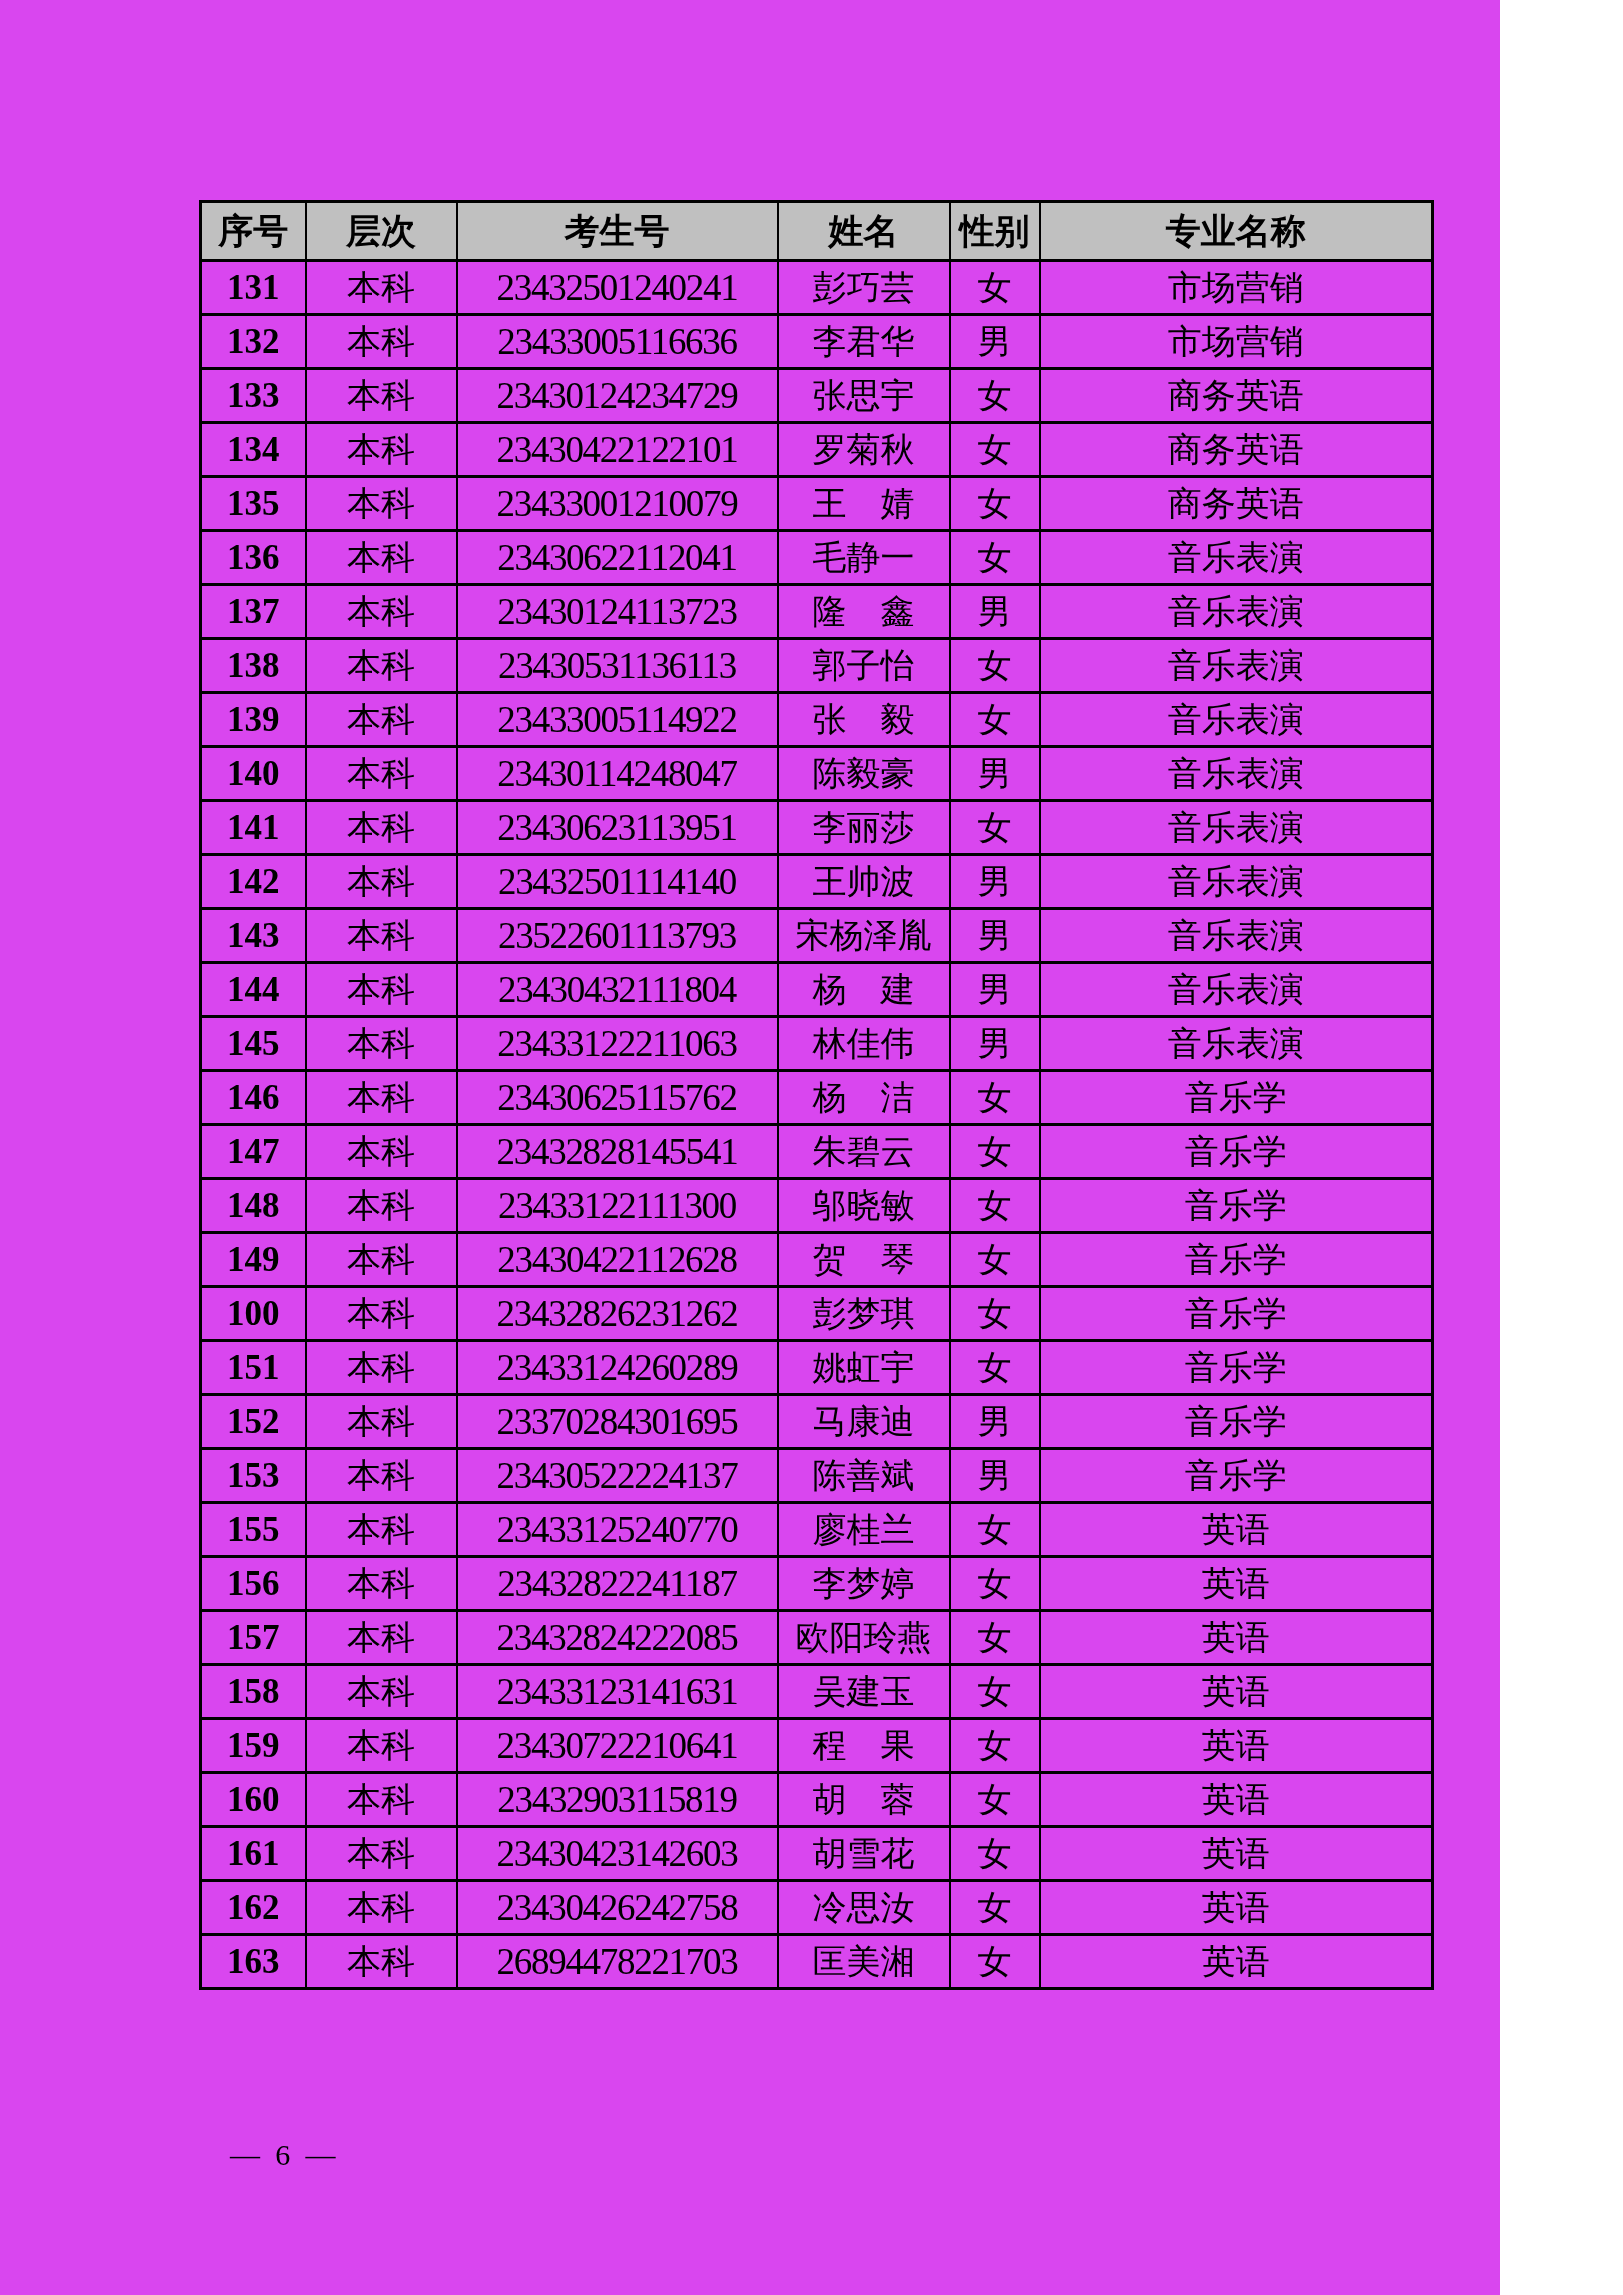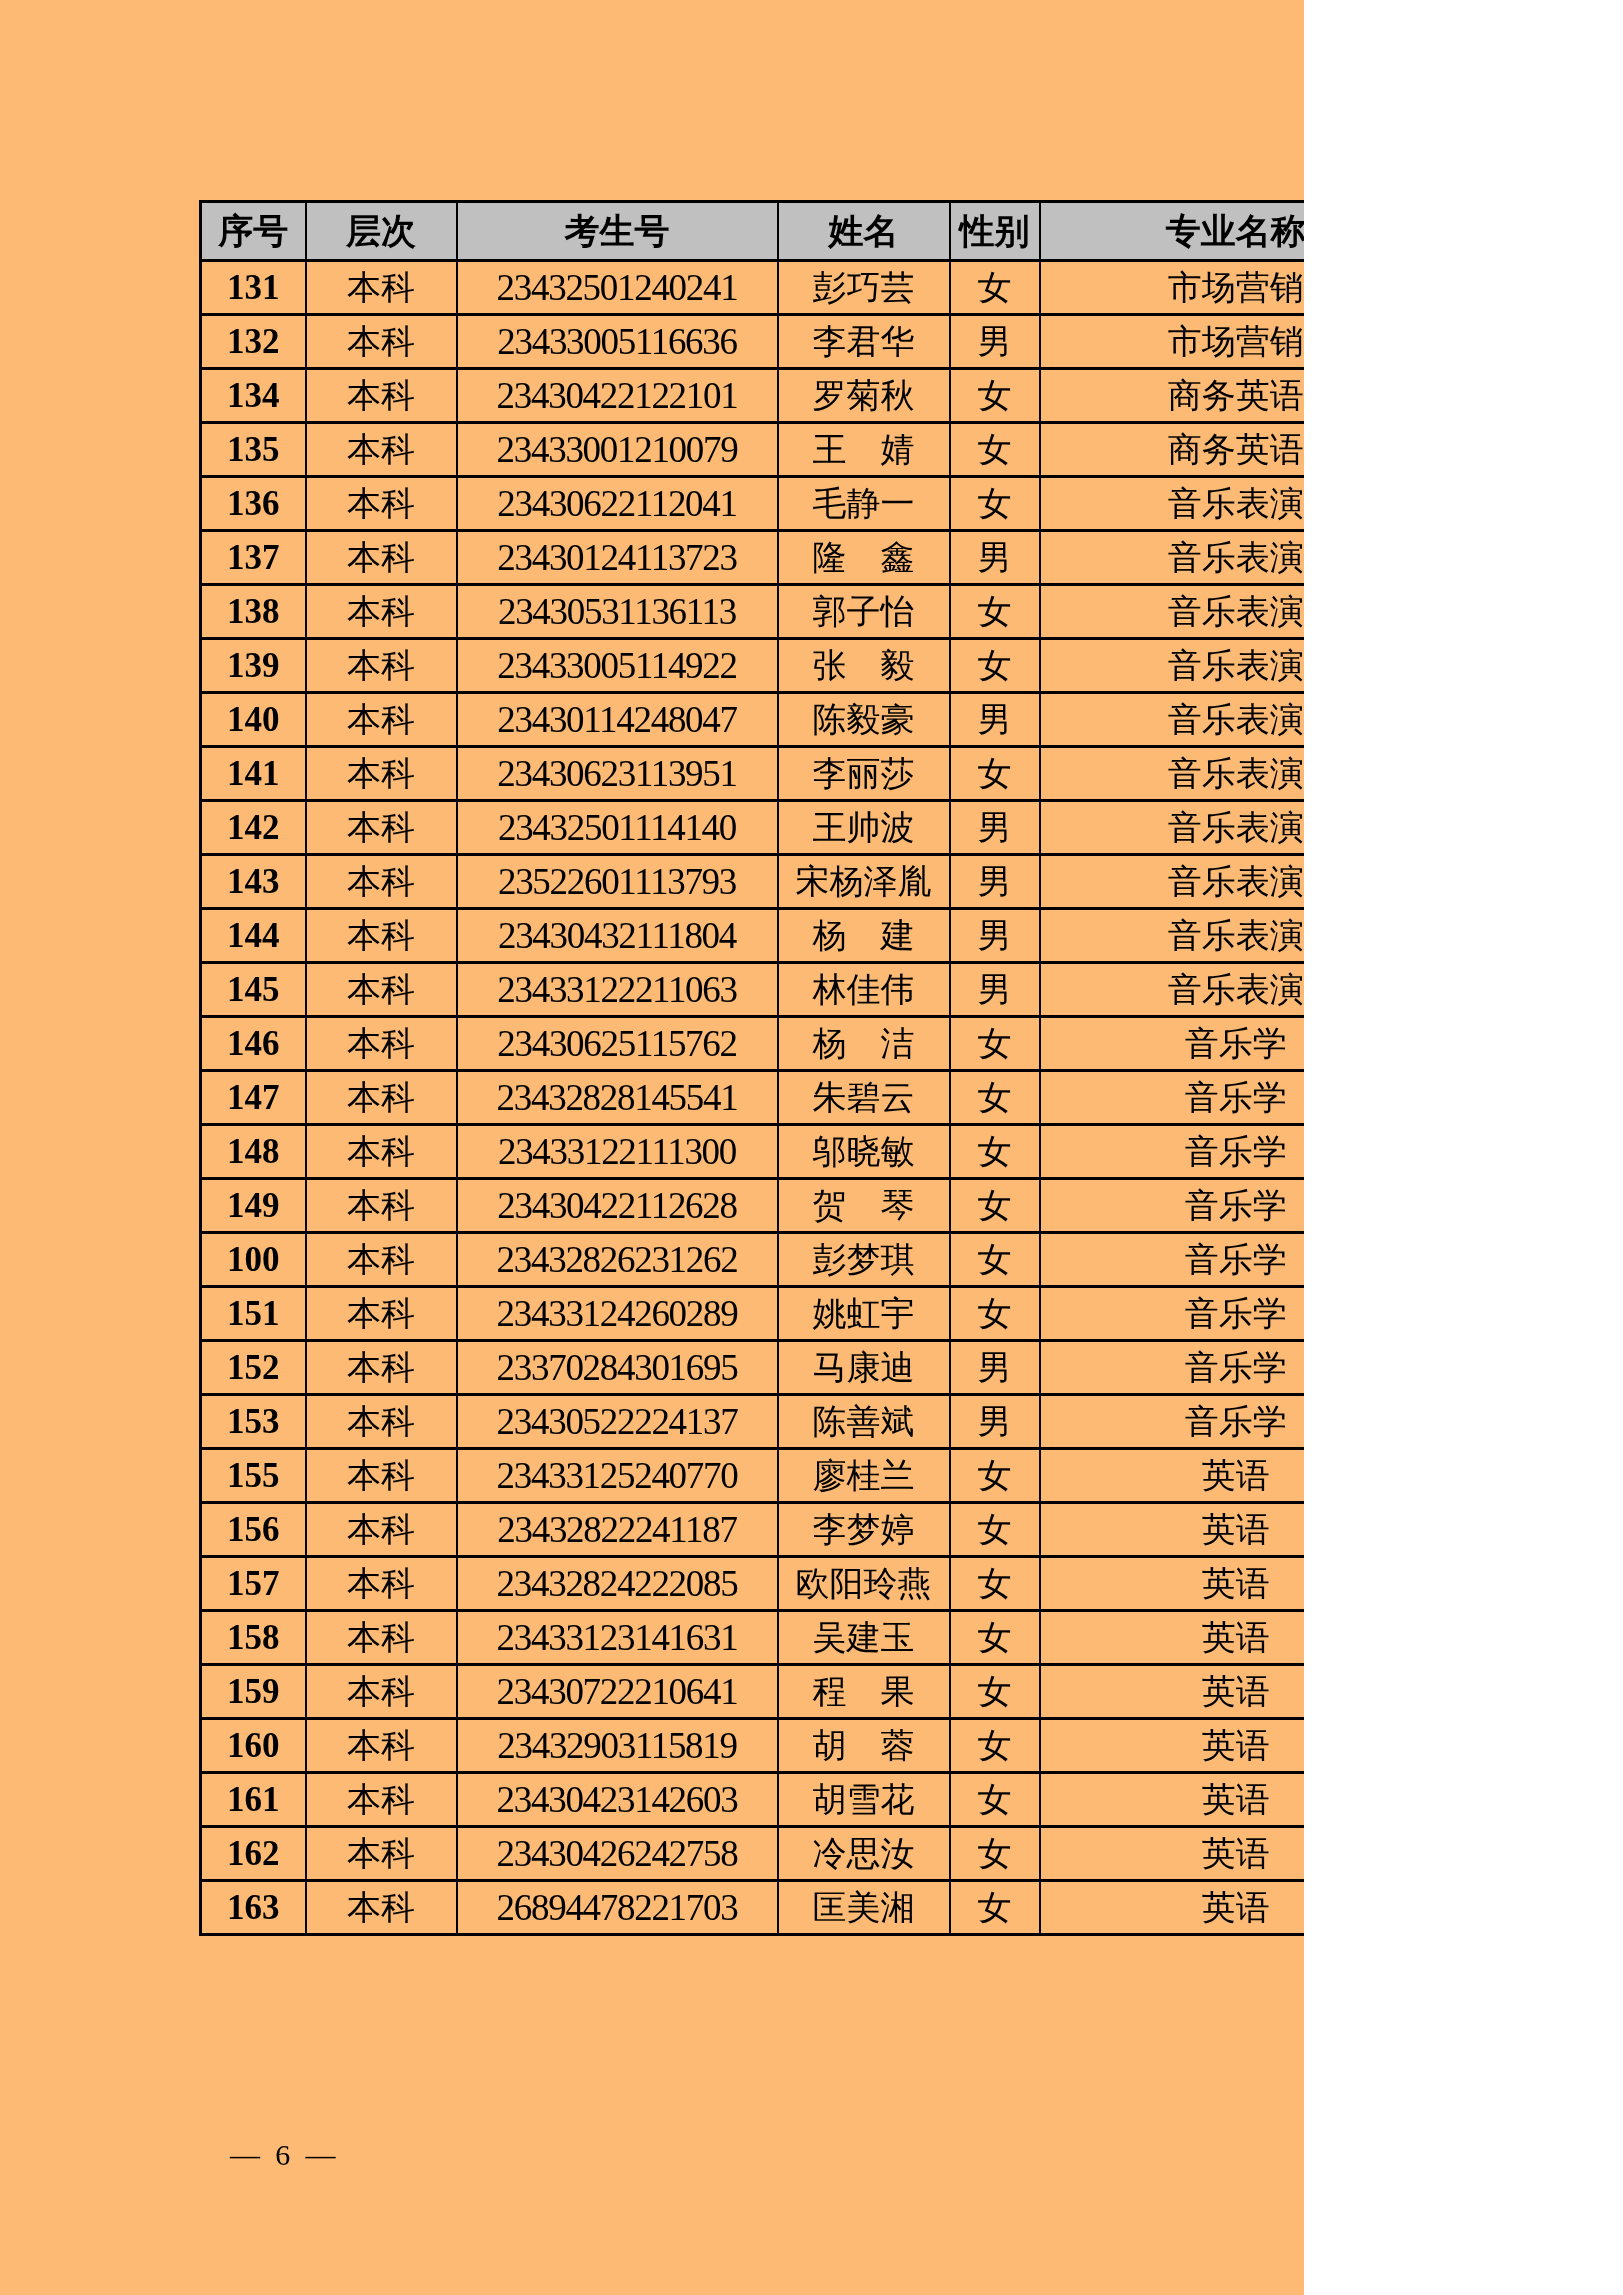--- a/index.html
+++ b/index.html
@@ -2,23 +2,23 @@
 <html style="font-size:10.5px"><head>
 <meta charset="utf-8">
 <style>
   html, body {
     margin: 0;
     padding: 0;
     background: #ffffff;
   }
   .page {
     position: relative;
-    width: 1304px;
+    width: 1500px;
     height: 2295px;
-    background: #fdba74;
+    background: #d946ef;
     overflow: hidden;
     font-family: "Liberation Serif", "DejaVu Serif", serif;
     color: #000000;
   }
   table.roster {
     position: absolute;
     left: 199px;
     top: 200px;
     width: 1231px;
     border-collapse: collapse;
@@ -107,20 +107,28 @@
         </tr>
         <tr>
           <td class="col-seq">132</td>
           <td class="col-level">本科</td>
           <td class="col-exam_no">23433005116636</td>
           <td class="col-name">李君华</td>
           <td class="col-gender">男</td>
           <td class="col-major">市场营销</td>
         </tr>
         <tr>
+          <td class="col-seq">133</td>
+          <td class="col-level">本科</td>
+          <td class="col-exam_no">23430124234729</td>
+          <td class="col-name">张思宇</td>
+          <td class="col-gender">女</td>
+          <td class="col-major">商务英语</td>
+        </tr>
+        <tr>
           <td class="col-seq">134</td>
           <td class="col-level">本科</td>
           <td class="col-exam_no">23430422122101</td>
           <td class="col-name">罗菊秋</td>
           <td class="col-gender">女</td>
           <td class="col-major">商务英语</td>
         </tr>
         <tr>
           <td class="col-seq">135</td>
           <td class="col-level">本科</td>

